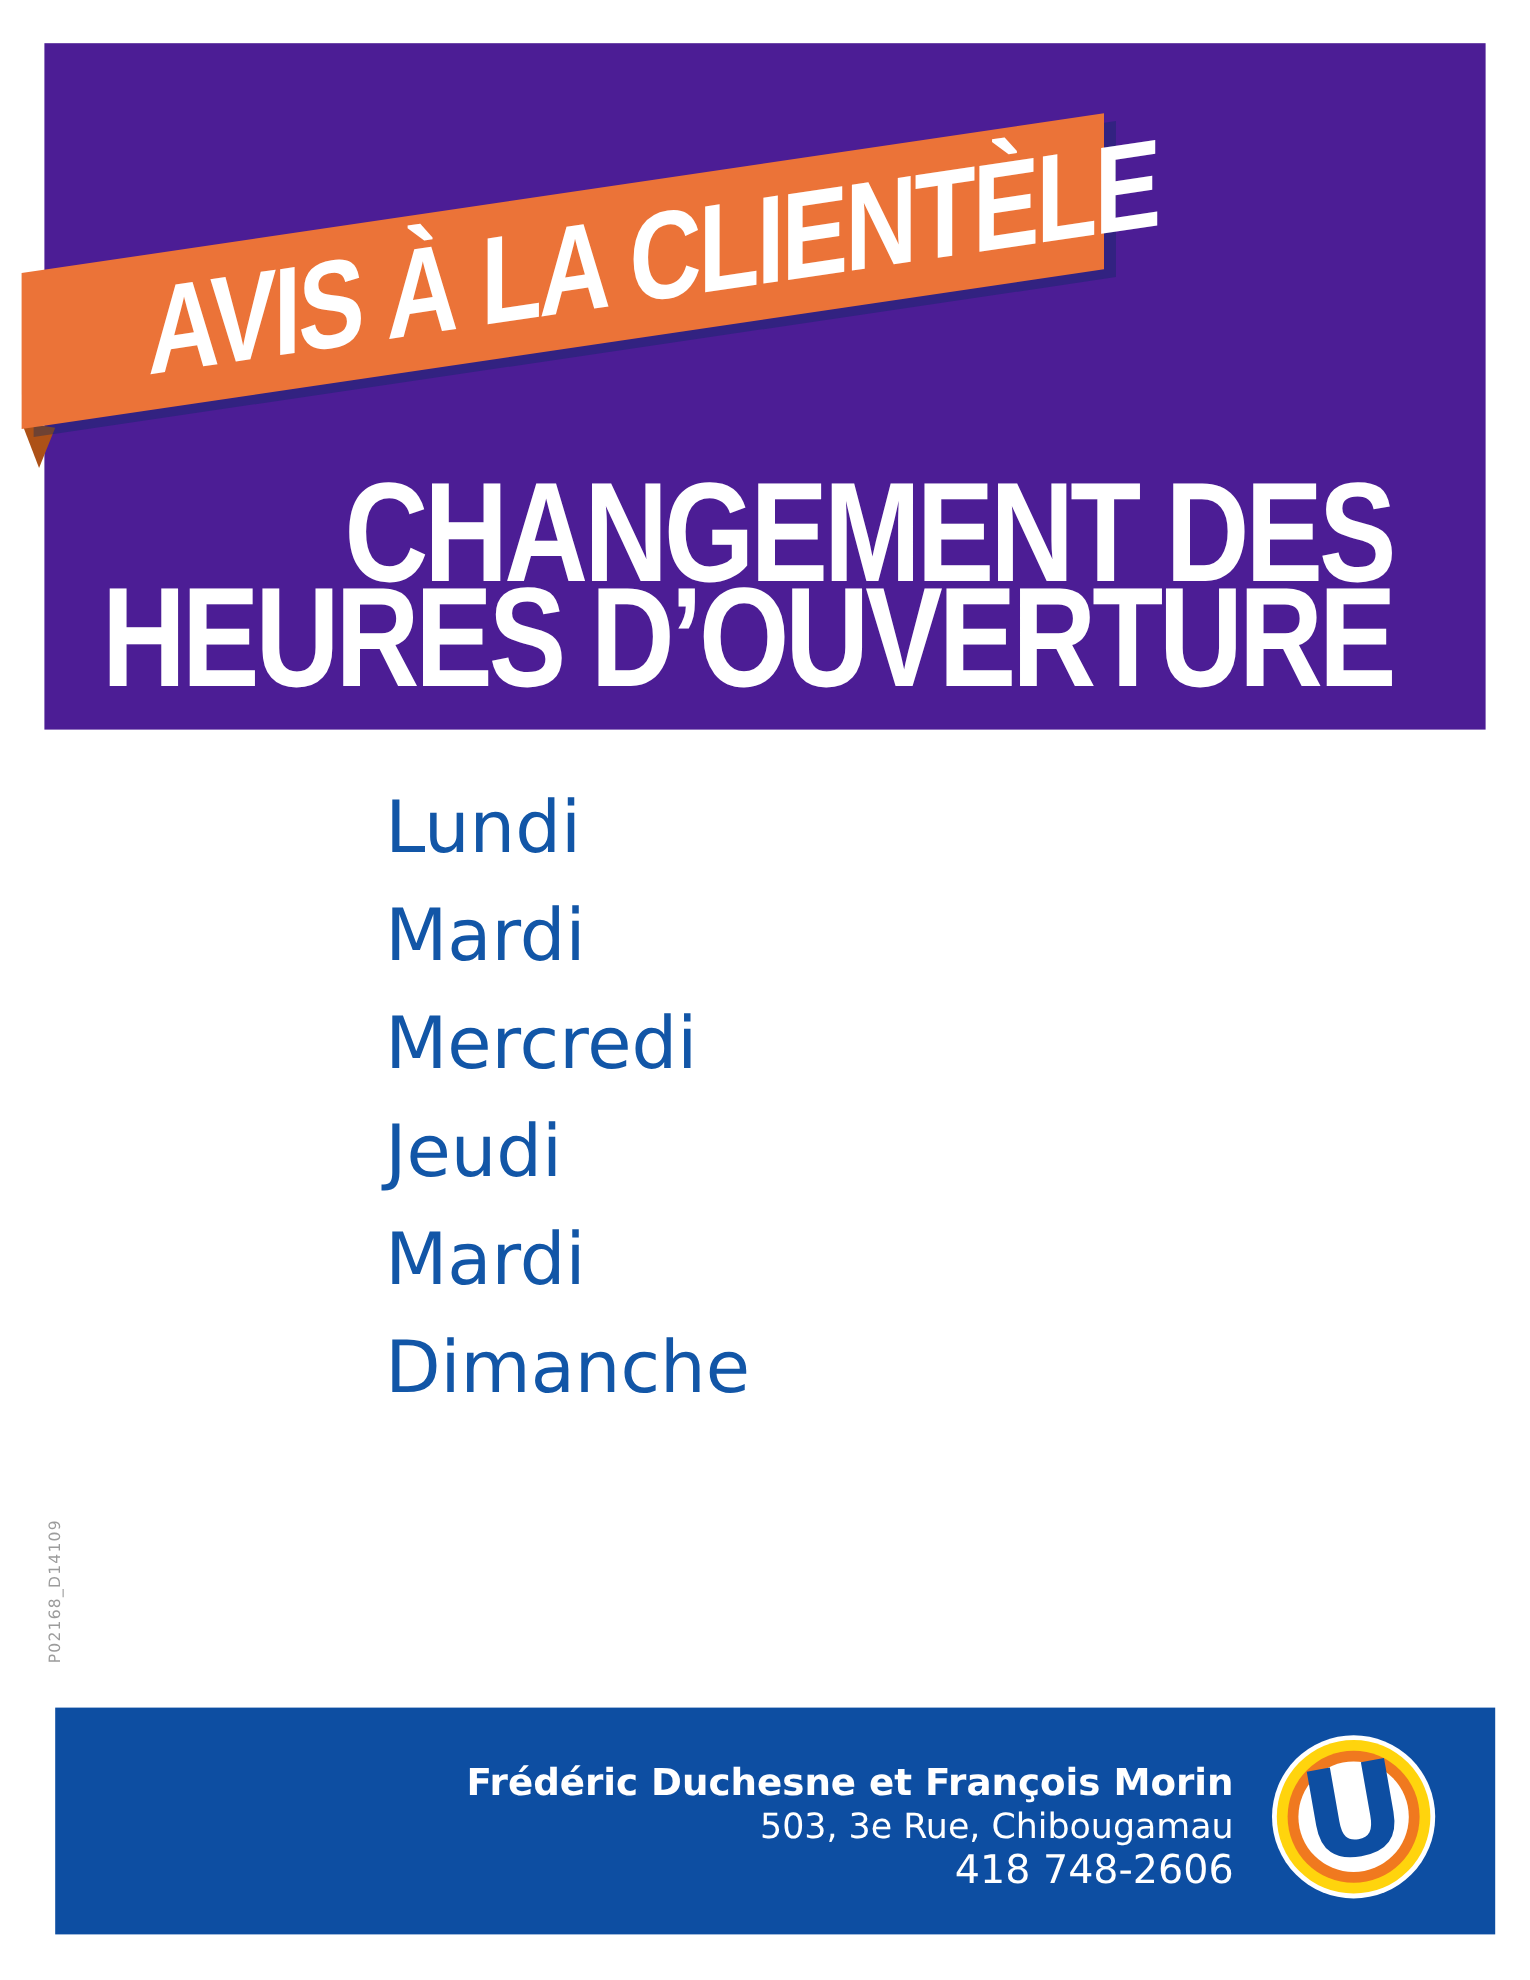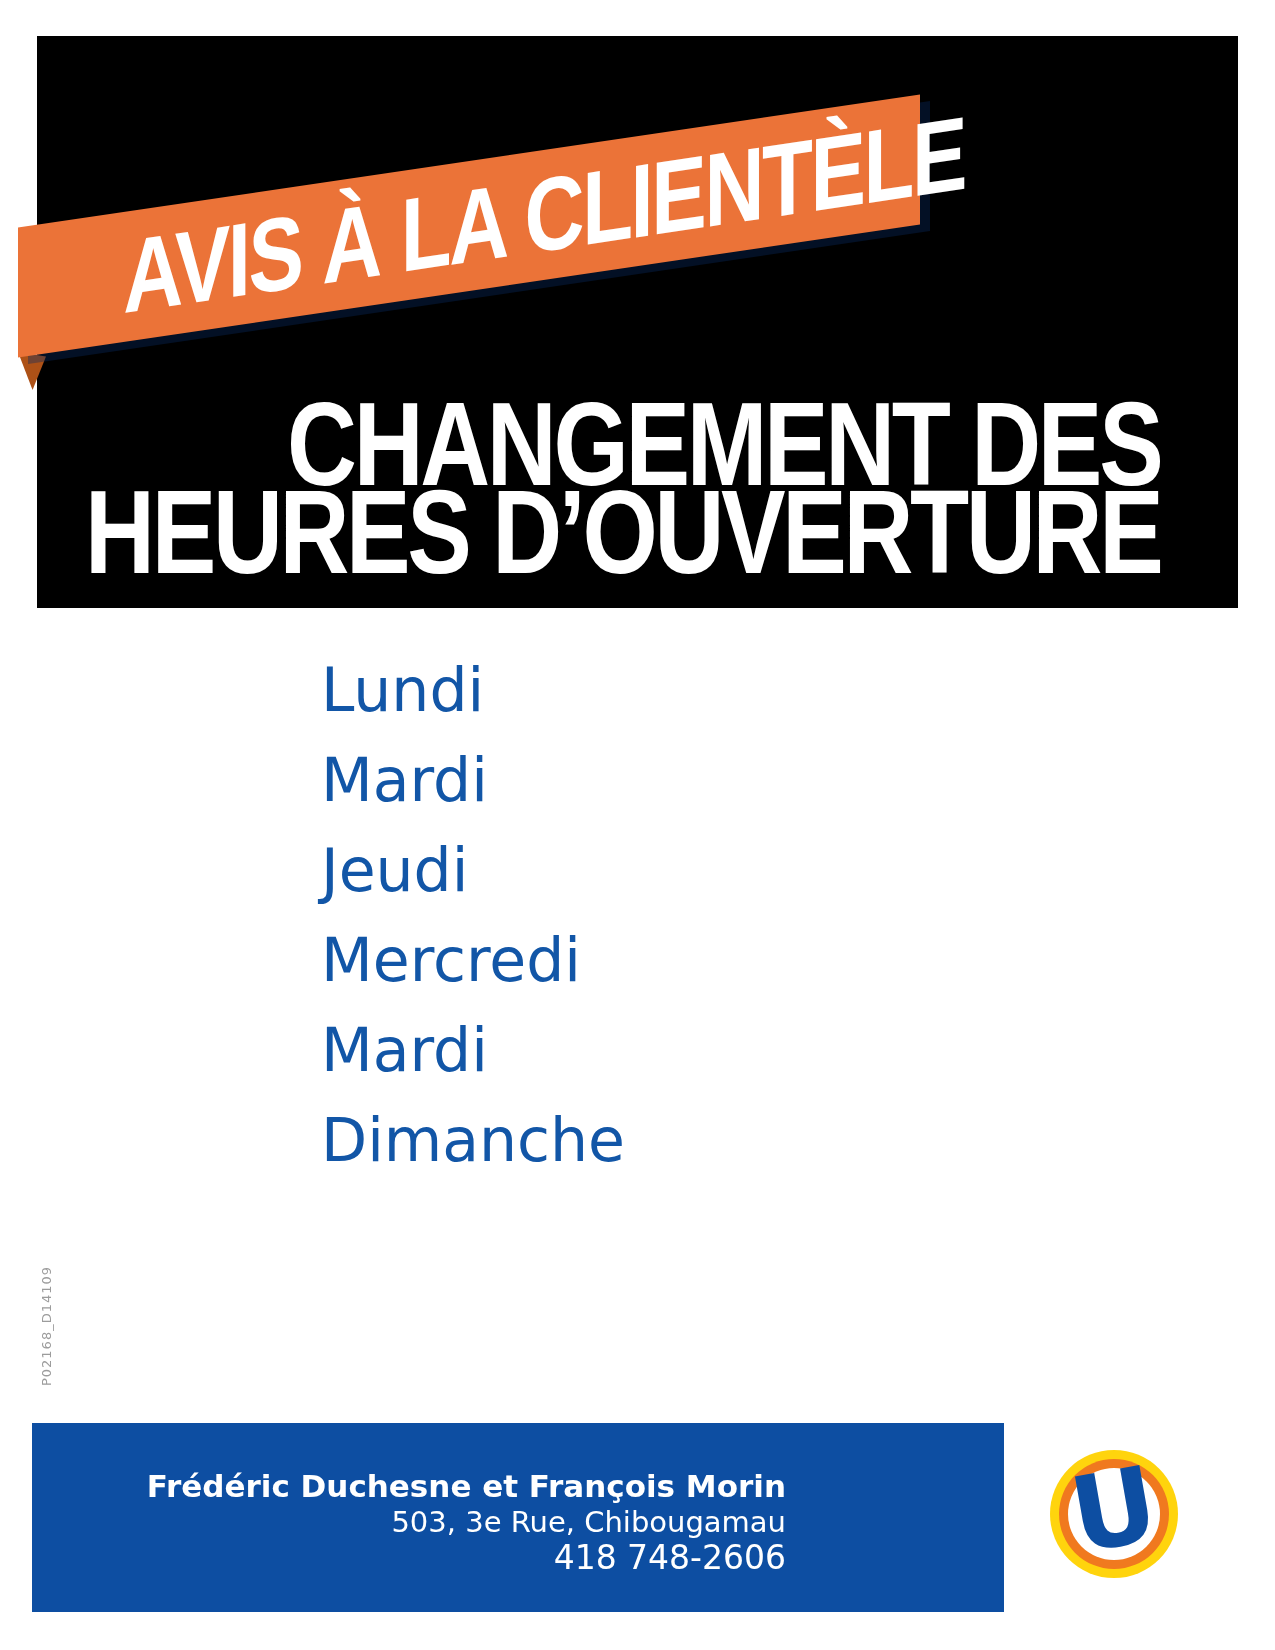--- a/index.html
+++ b/index.html
@@ -4,21 +4,21 @@
 <style>
   html,body{margin:0;padding:0;background:#ffffff;}
   .page{
     position:relative; width:1275px; height:1650px; background:#ffffff;
     overflow:hidden; font-family:"DejaVu Sans", sans-serif;
   }
 
   
   .header-box{
     position:absolute; left:37px; top:36px; width:1201px; height:572px;
-    background:#000000;
+    background:#4c1d95;
   }
   .header-title{
     position:absolute; right:78px; bottom:32px;
     text-align:right; color:#ffffff;
     font-family:"Liberation Sans", sans-serif; font-weight:bold;
     font-size:118px; line-height:88px; letter-spacing:-4px;
     white-space:nowrap;
   }
   .header-title .line{ transform:scaleX(0.82); transform-origin:right center; }
 
@@ -52,21 +52,21 @@
   
   .print-code{
     position:absolute; left:-38px; top:1318px; width:170px; height:16px;
     transform:rotate(-90deg); transform-origin:center;
     color:#9c9c9c; font-size:13px; letter-spacing:1px; text-align:center;
     font-family:"DejaVu Sans", sans-serif;
   }
 
   
   .footer-bar{
-    position:absolute; left:32px; top:1423px; width:972px; height:189px;
+    position:absolute; left:46px; top:1423px; width:1200px; height:189px;
     background:#0d4ea2;
   }
   .footer-text{
     position:absolute; right:218px; top:44px;
     text-align:right; color:#ffffff; white-space:nowrap;
     font-family:"DejaVu Sans", sans-serif;
   }
   .footer-text .names{ font-weight:bold; font-size:31px; line-height:38px; }
   .footer-text .address{ font-size:29px; line-height:35px; }
   .footer-text .phone{ font-size:33px; line-height:35px; }
@@ -98,22 +98,22 @@
   </div>
 
   <div class="banner-fold"></div>
   <div class="banner">
     <span class="banner-text">AVIS À LA CLIENTÈLE</span>
   </div>
 
   <div class="days">
     <div class="day">Lundi</div>
     <div class="day">Mardi</div>
+    <div class="day">Mercredi</div>
     <div class="day">Jeudi</div>
-    <div class="day">Mercredi</div>
     <div class="day">Mardi</div>
     <div class="day">Dimanche</div>
   </div>
 
   <div class="print-code">P02168_D14109</div>
 
   <div class="footer-bar">
     <div class="footer-text">
       <div class="names">Frédéric Duchesne et François Morin</div>
       <div class="address">503, 3e Rue, Chibougamau</div>

